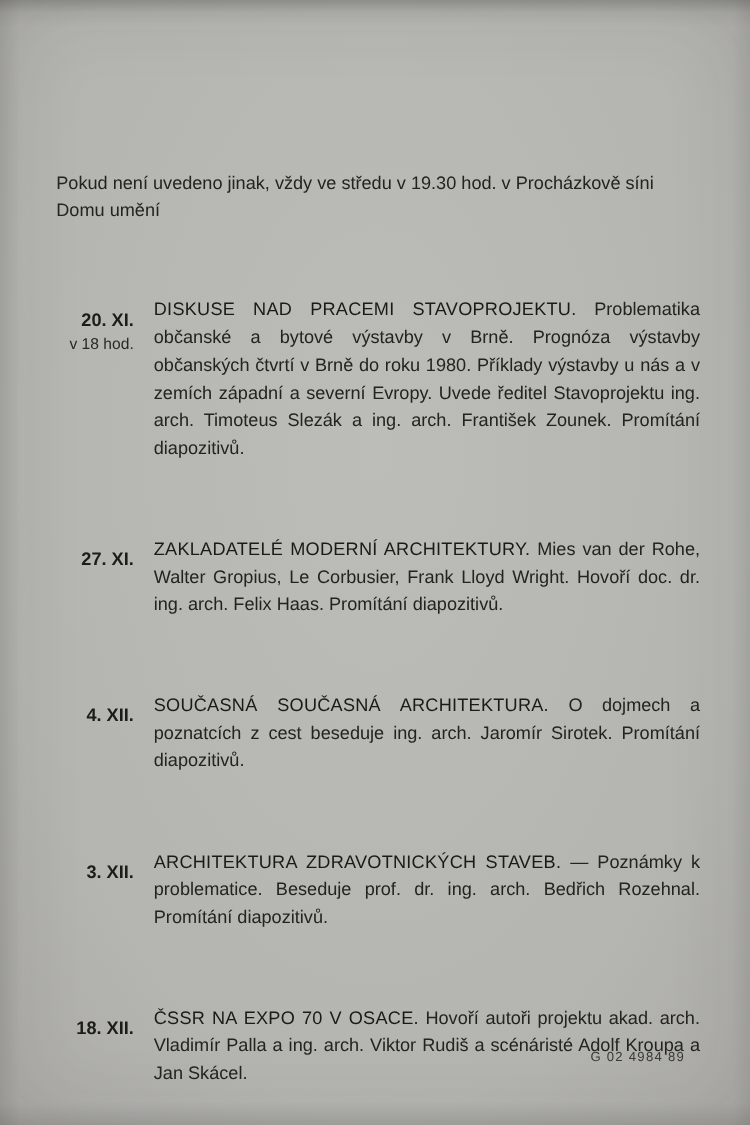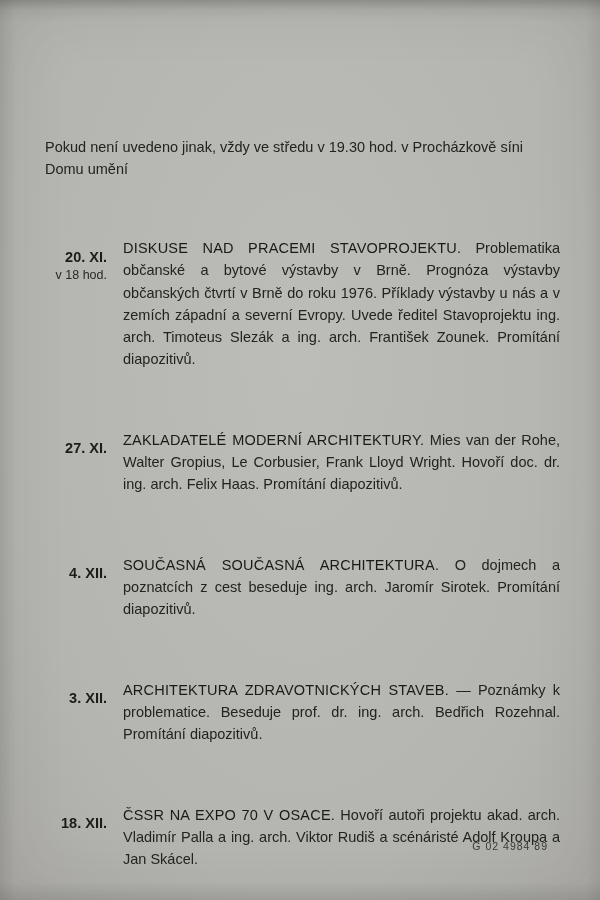--- a/index.html
+++ b/index.html
@@ -100,21 +100,21 @@
 
 
     <p class="intro">Pokud není uvedeno jinak, vždy ve středu v 19.30 hod. v Procházkově síni Domu umění</p>
 
     <div class="entries">
 
       <div class="date-cell">
         <div class="entry-date">20. XI.</div>
         <div class="entry-note">v 18 hod.</div>
       </div>
-      <p class="entry-text"><strong>DISKUSE NAD PRACEMI STAVOPROJEKTU.</strong> <span>Problematika občanské a bytové výstavby v Brně. Prognóza výstavby občanských čtvrtí v Brně do roku 1976. Příklady výstavby u nás a v zemích západní a severní Evropy. Uvede ředitel Stavoprojektu ing. arch. Timoteus Slezák a ing. arch. František Zounek. Promítání diapozitivů.</span></p>
+      <p class="entry-text"><strong>DISKUSE NAD PRACEMI STAVOPROJEKTU.</strong> <span>Problematika občanské a bytové výstavby v Brně. Prognóza výstavby občanských čtvrtí v Brně do roku 1980. Příklady výstavby u nás a v zemích západní a severní Evropy. Uvede ředitel Stavoprojektu ing. arch. Timoteus Slezák a ing. arch. František Zounek. Promítání diapozitivů.</span></p>
 
       <div class="date-cell">
         <div class="entry-date">27. XI.</div>
         <div class="entry-note"></div>
       </div>
       <p class="entry-text"><strong>ZAKLADATELÉ MODERNÍ ARCHITEKTURY.</strong> <span>Mies van der Rohe, Walter Gropius, Le Corbusier, Frank Lloyd Wright. Hovoří doc. dr. ing. arch. Felix Haas. Promítání diapozitivů.</span></p>
 
       <div class="date-cell">
         <div class="entry-date">4. XII.</div>
         <div class="entry-note"></div>

